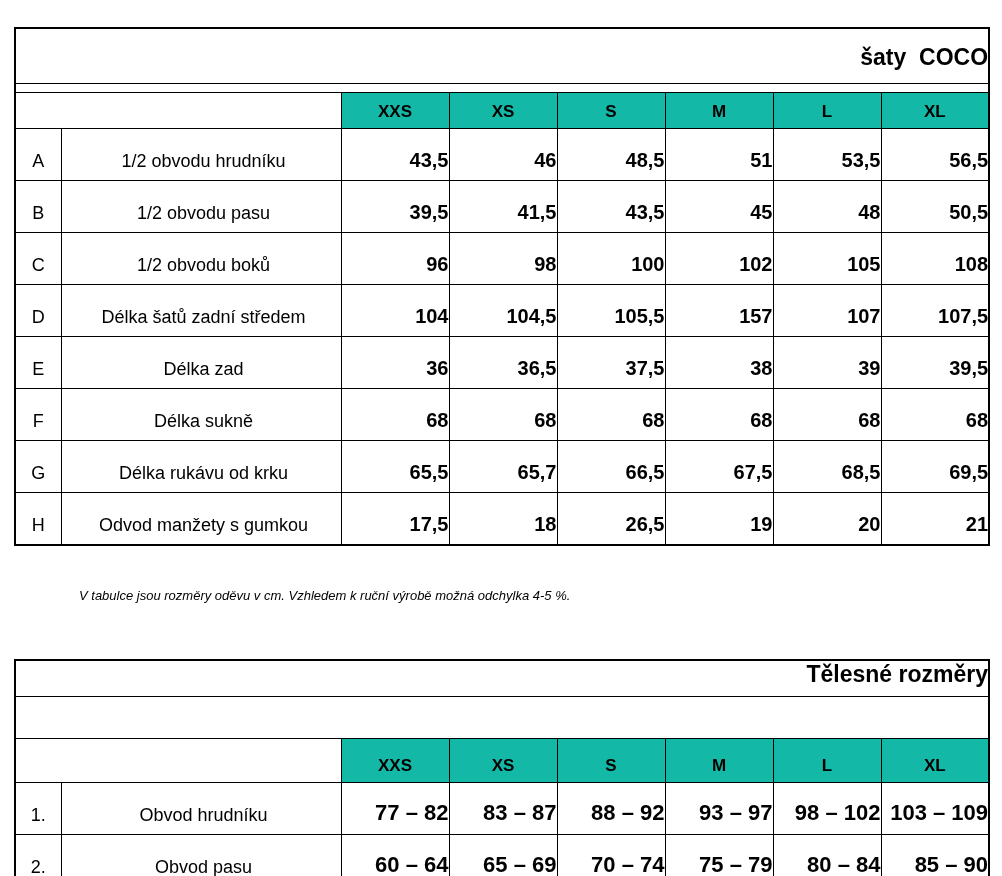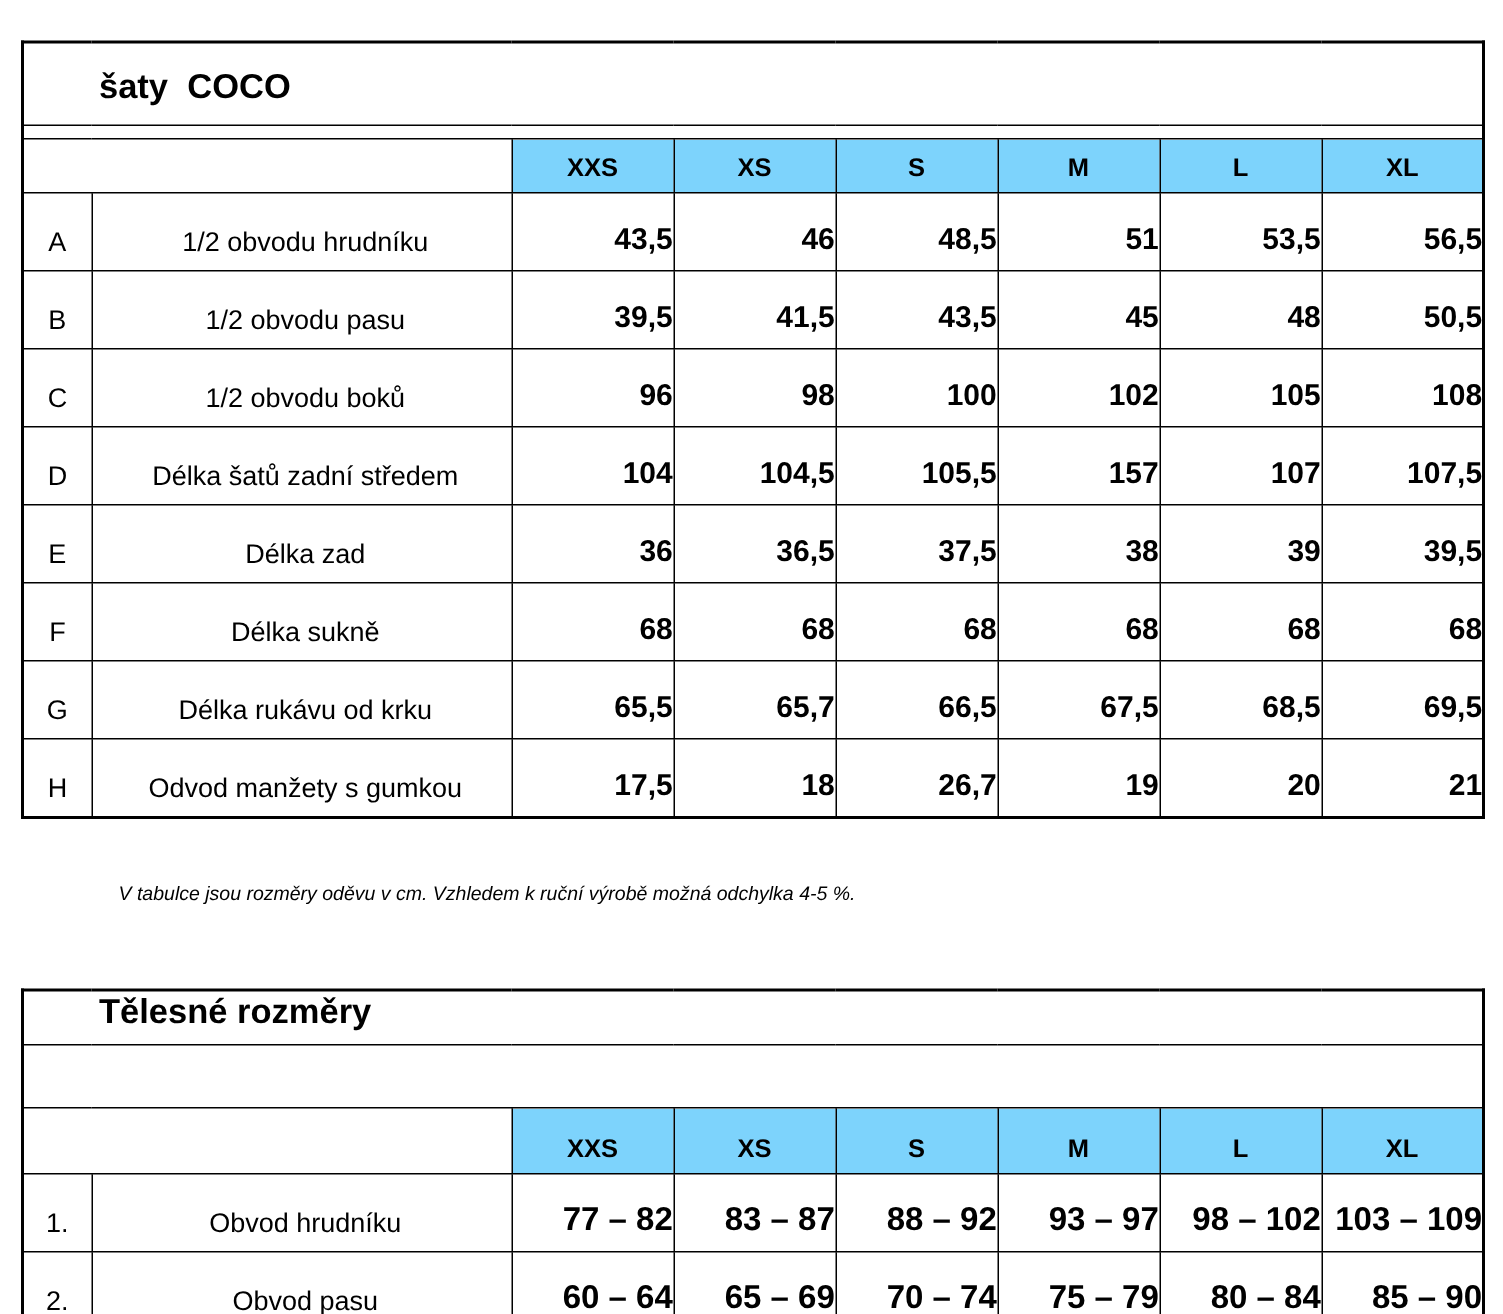--- a/index.html
+++ b/index.html
@@ -23,33 +23,33 @@
   td, th {
     border: 1px solid #000000;
     overflow: hidden;
     white-space: nowrap;
     padding: 0;
   }
   
   .title-cell {
     font-size: 23px;
     font-weight: bold;
-    text-align: left;
+    text-align: right;
     vertical-align: bottom;
     padding: 0 0 12px 50px;
     white-space: pre;
   }
   .t1 .title-cell { height: 42px; }
   .t2 .title-cell { height: 26px; padding-bottom: 8px; margin-top: 32px; }
   
   .t1 .spacer-cell { height: 8px; }
   .t2 .spacer-cell { height: 41px; }
   
   .size-th {
-    background: #7dd3fc;
+    background: #14b8a6;
     font-size: 17px;
     font-weight: bold;
     text-align: center;
     vertical-align: bottom;
     padding-bottom: 6px;
   }
   .t1 .size-th { height: 29px; }
   .t2 .size-th { height: 37px; }
   .header-empty-cell { background: #ffffff; }
   
@@ -185,21 +185,21 @@
           <td class="value-cell">66,5</td>
           <td class="value-cell">67,5</td>
           <td class="value-cell">68,5</td>
           <td class="value-cell">69,5</td>
         </tr>
         <tr>
           <td class="code-cell">H</td>
           <td class="label-cell">Odvod manžety s gumkou</td>
           <td class="value-cell">17,5</td>
           <td class="value-cell">18</td>
-          <td class="value-cell">26,7</td>
+          <td class="value-cell">26,5</td>
           <td class="value-cell">19</td>
           <td class="value-cell">20</td>
           <td class="value-cell">21</td>
         </tr>
       </tbody>
   </table>
 
   <div class="note">V tabulce jsou rozměry oděvu v cm. Vzhledem k ruční výrobě možná odchylka 4-5 %.</div>
 
   <table class="t2 t2-margin">

